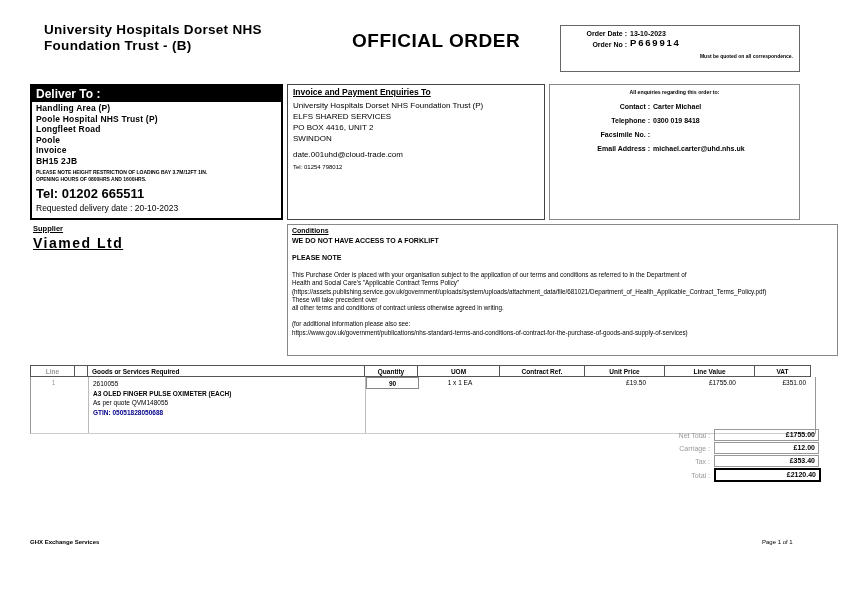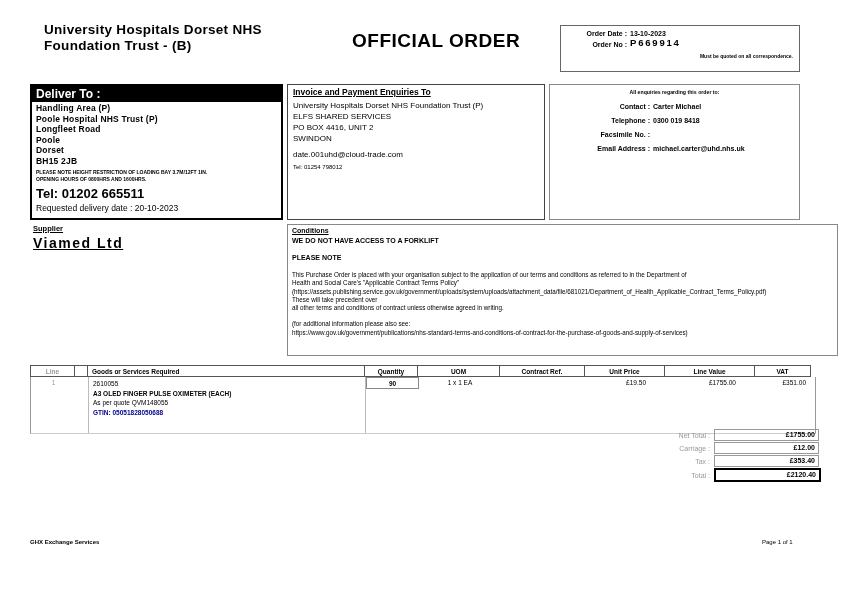--- a/index.html
+++ b/index.html
@@ -121,21 +121,21 @@
     <div class="ob-note">Must be quoted on all correspondence.</div>
   </div>
 
   <div class="box box-deliver">
     <div class="bd-head">Deliver To :</div>
     <div class="bd-body">
       <div class="bd-line">Handling Area (P)</div>
       <div class="bd-line">Poole Hospital NHS Trust (P)</div>
       <div class="bd-line">Longfleet Road</div>
       <div class="bd-line">Poole</div>
-      <div class="bd-line">Dorset</div>
+      <div class="bd-line">Invoice</div>
       <div class="bd-line">BH15 2JB</div>
       <div class="bd-note first">PLEASE NOTE HEIGHT RESTRICTION OF LOADING BAY 3.7M/12FT 1IN.</div>
       <div class="bd-note">OPENING HOURS OF 0800HRS AND 1600HRS.</div>
       <div class="bd-tel">Tel: 01202 665511</div>
       <div class="bd-req">Requested delivery date : 20-10-2023</div>
     </div>
   </div>
 
   <div class="box box-invoice">
     <div class="bi-head">Invoice and Payment Enquiries To</div>

